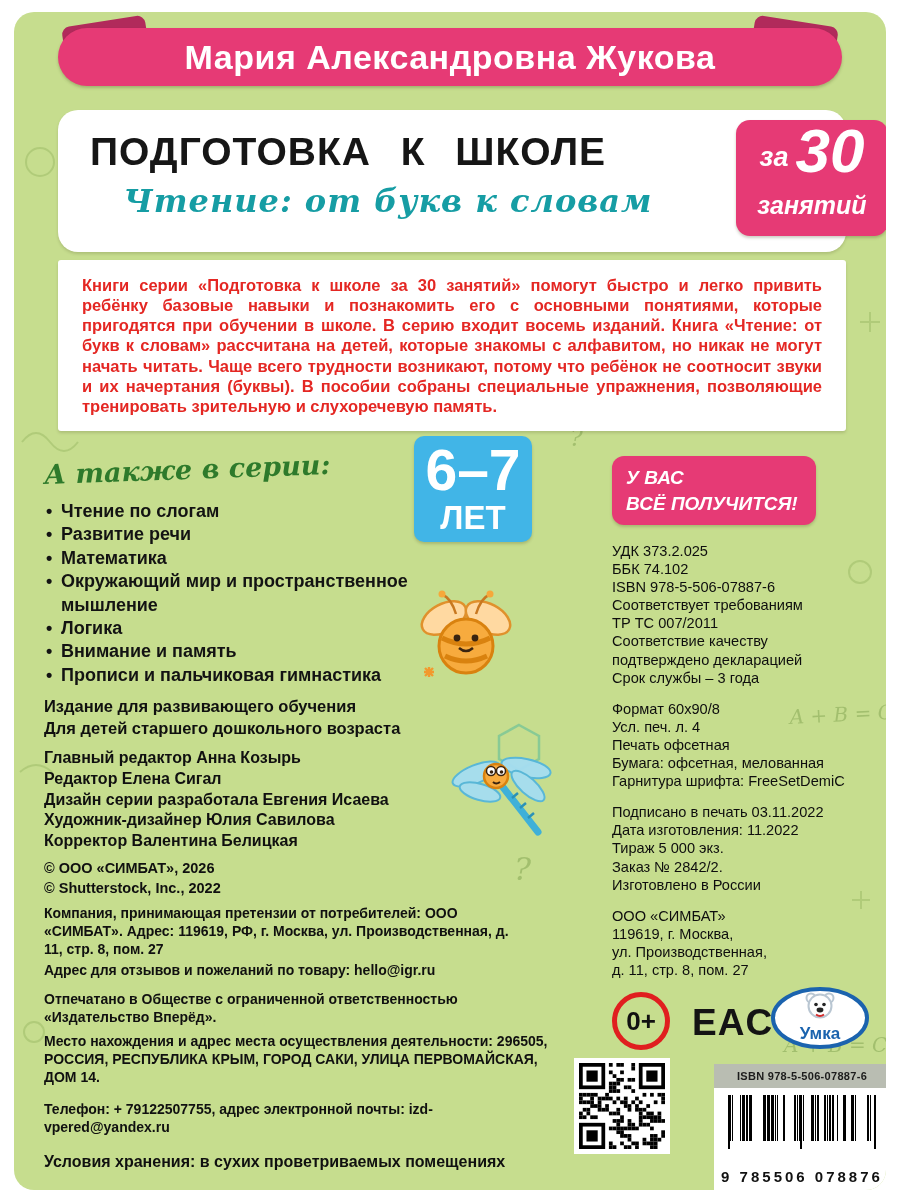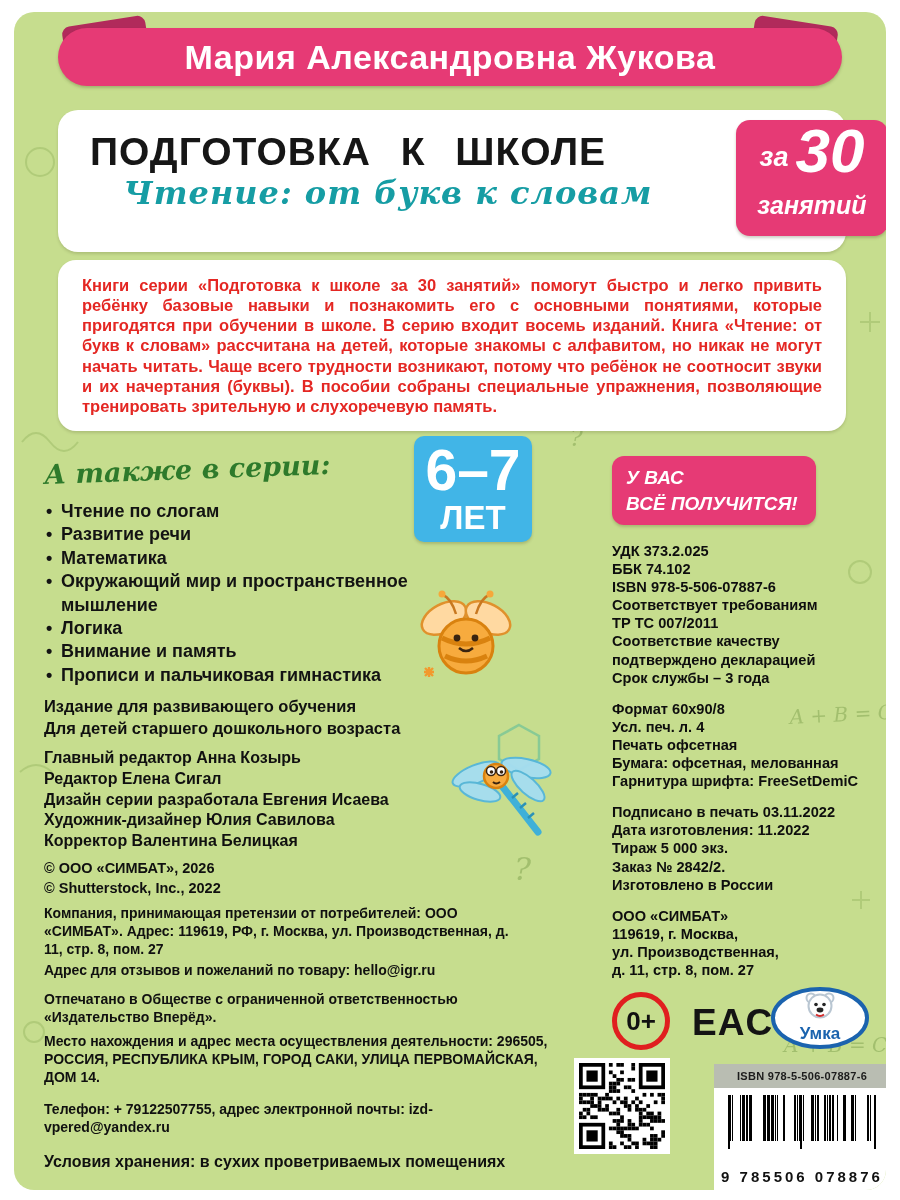--- a/index.html
+++ b/index.html
@@ -17,31 +17,31 @@
   .ribbon-fold.right{right:6px;transform:rotate(9deg)}
   .ribbon-bar{position:absolute;inset:0;background:#e63a75;border-radius:29px;z-index:1;
               box-shadow:0 2px 3px rgba(60,60,20,.25)}
   .ribbon-text{position:relative;z-index:2;text-align:center;line-height:58px;font-size:34px;
                font-weight:800;color:#fff;letter-spacing:.5px}
 
   
   .title-box{position:absolute;left:44px;top:98px;width:788px;height:142px;background:#fff;
              border-radius:20px;box-shadow:0 2px 3px rgba(60,60,20,.18)}
   .title{margin:20px 0 0 32px;font-size:39px;font-weight:900;color:#161616;letter-spacing:1px;word-spacing:18px}
-  .subtitle{width:660px;text-align:center;font-family:"DejaVu Serif",serif;font-style:italic;
+  .subtitle{margin-top:8px;width:660px;text-align:center;font-family:"DejaVu Serif",serif;font-style:italic;
             font-weight:700;font-size:32px;color:#169da4;letter-spacing:1px}
   .badge30{position:absolute;left:722px;top:108px;width:152px;height:116px;background:#e63a75;border-radius:14px;
            color:#fff;text-align:center;padding-top:2px;z-index:3;box-shadow:0 2px 3px rgba(60,60,20,.25)}
   .badge30-top{display:flex;align-items:flex-end;justify-content:center;gap:7px}
   .badge30 .za{font-size:27px;font-weight:800;font-style:italic;line-height:1.7}
   .badge30 .num{font-size:62px;font-weight:900;font-style:italic;line-height:.95}
   .badge30-bottom{font-size:25px;font-weight:800;font-style:italic;margin-top:10px}
 
   
-  .desc-box{position:absolute;left:44px;top:248px;width:788px;background:#fff;border-radius:18px;
+  .desc-box{position:absolute;left:44px;top:248px;width:788px;background:#fff;border-radius:3px;
             padding:15px 24px;box-shadow:0 2px 3px rgba(60,60,20,.18)}
   .desc{font-size:16.5px;line-height:1.22;font-weight:700;color:#e42723;text-align:justify}
 
   
   .series-heading{position:absolute;left:30px;top:442px;font-family:"DejaVu Serif",serif;font-style:italic;
                   font-weight:700;font-size:27px;color:#2e7a2b;transform:rotate(-2deg)}
   .series-list{position:absolute;left:30px;top:488px;width:392px;list-style:none}
   .series-list li{position:relative;padding-left:17px;font-size:18px;font-weight:700;color:#131313;line-height:1.3}
   .series-list li::before{content:"•";position:absolute;left:2px}
 
@@ -50,21 +50,21 @@
              color:#fff;text-align:center;display:flex;flex-direction:column;justify-content:center;
              box-shadow:0 2px 3px rgba(60,60,20,.22)}
   .age-range{font-size:57px;font-weight:900;line-height:1}
   .age-unit{font-size:33px;font-weight:900;line-height:1.15}
   .motivation{position:absolute;left:598px;top:444px;width:204px;background:#e63a75;border-radius:12px;
               padding:9px 14px;color:#fff;box-shadow:0 2px 3px rgba(60,60,20,.22)}
   .motivation div{font-size:19px;font-weight:800;font-style:italic;line-height:1.35}
 
   
   .colophon{position:absolute;left:598px;top:530px;width:270px;color:#0e0e0e}
-  .cblk{white-space:pre-line;font-size:14.6px;font-weight:700;line-height:1.24;margin-bottom:13px}
+  .cblk{white-space:pre-line;font-size:14.6px;font-weight:400;line-height:1.24;margin-bottom:13px}
 
   
   .blk{position:absolute;color:#101010}
   .edition{left:30px;top:684px;font-size:16.5px;font-weight:800;line-height:1.32;white-space:pre-line}
   .credits{left:30px;top:736px;font-size:16px;font-weight:800;line-height:1.3;white-space:pre-line}
   .copyright{left:30px;top:846px;font-size:14.5px;font-weight:700;line-height:1.4;white-space:pre-line}
   .claims{left:30px;top:892px;width:478px;font-size:14px;font-weight:800;line-height:1.3}
   .claims p + p{margin-top:2px}
   .printer{left:30px;top:978px;width:478px;font-size:14px;font-weight:800;line-height:1.3}
   .printer-addr{left:30px;top:1020px;width:505px;font-size:14px;font-weight:800;line-height:1.3}

